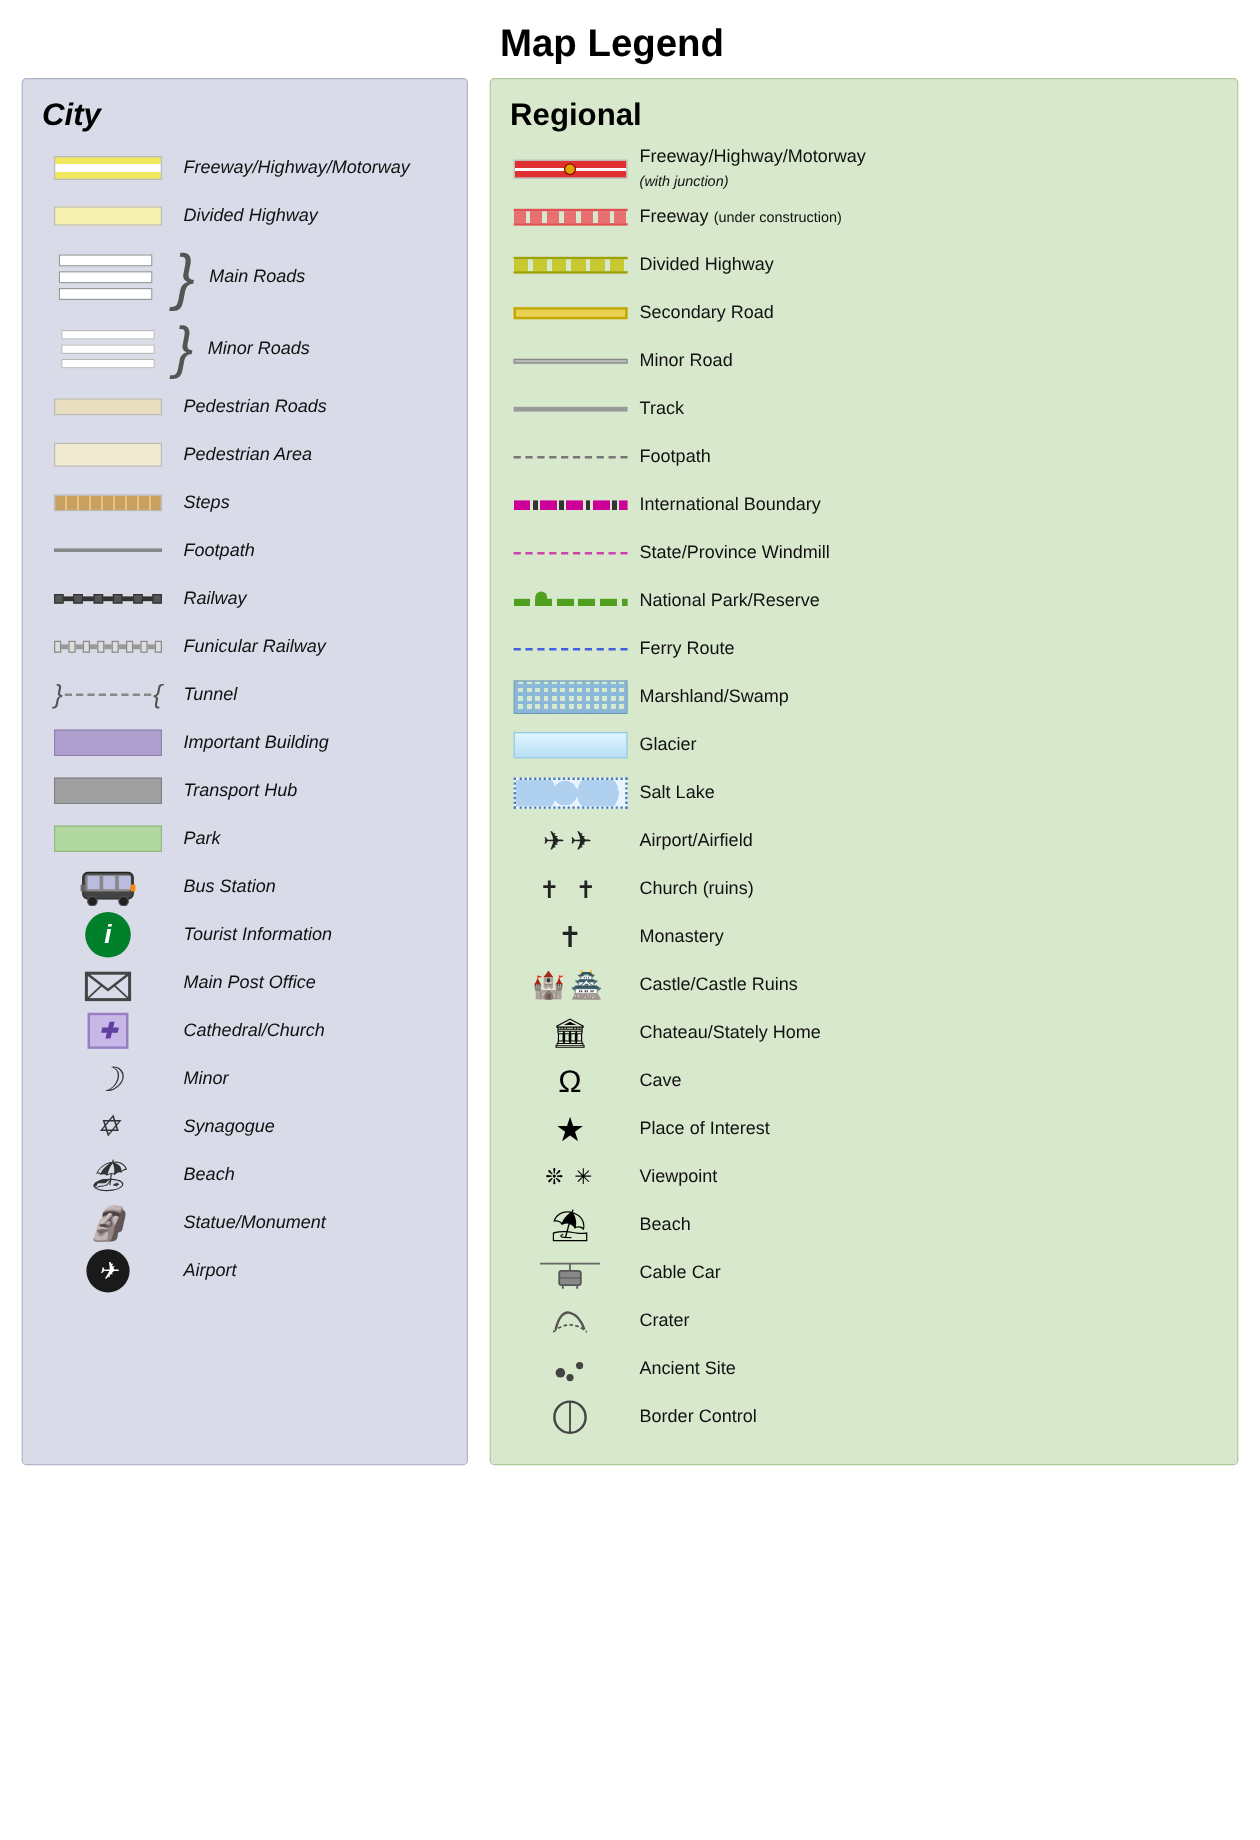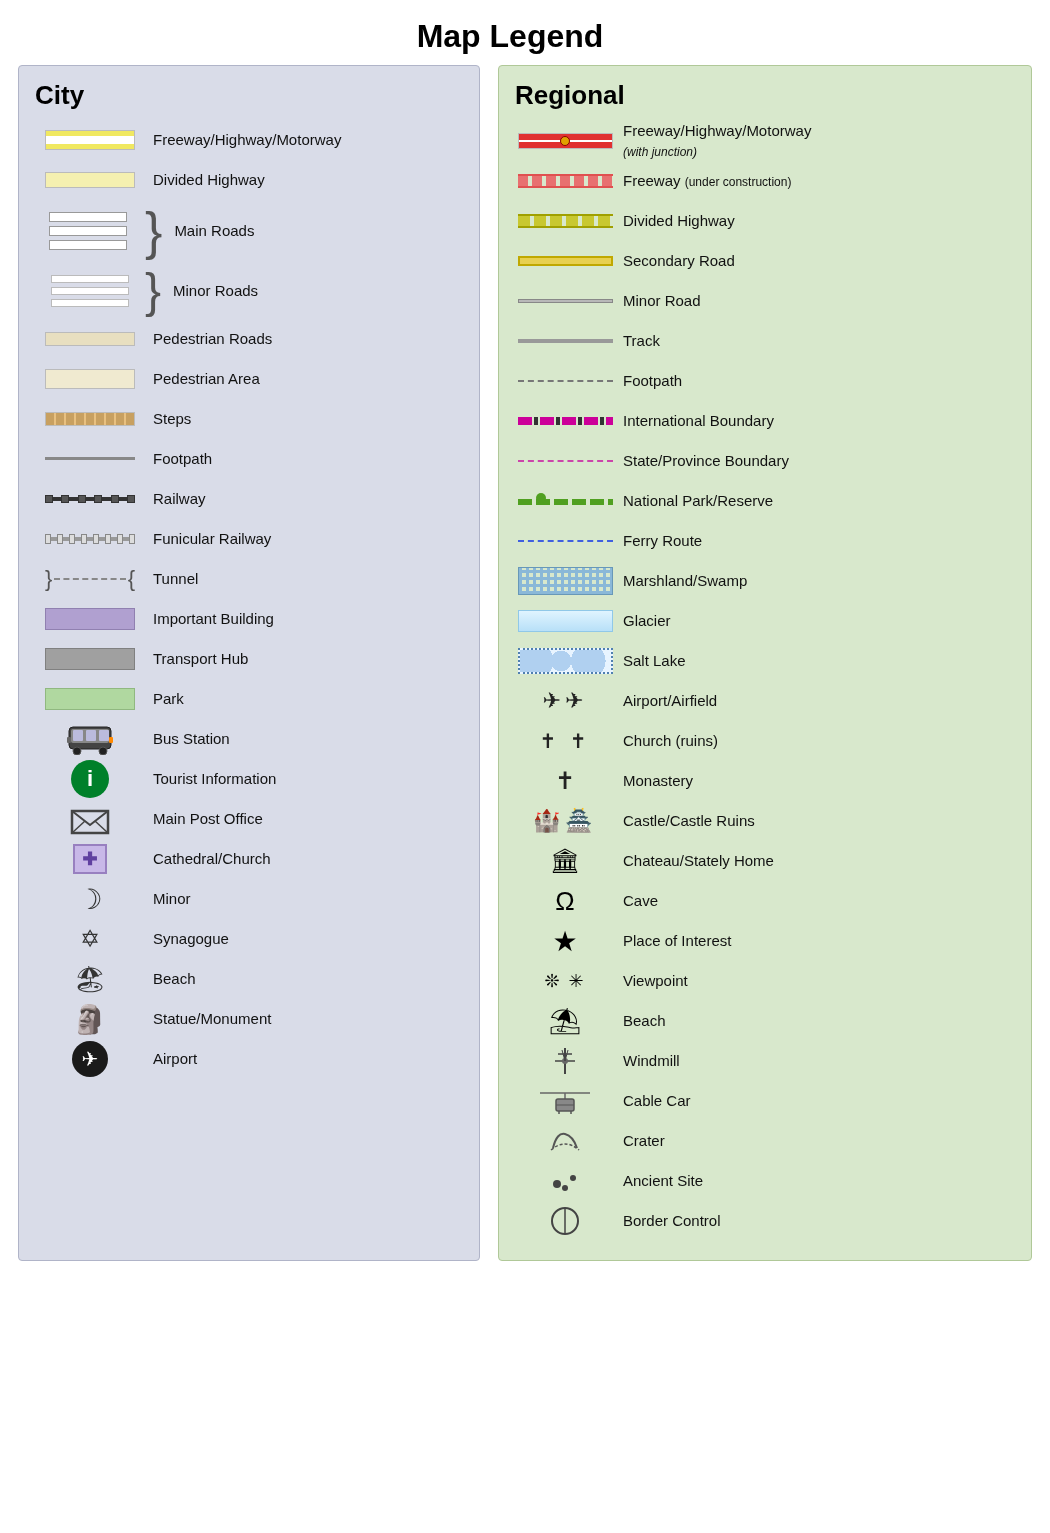--- a/index.html
+++ b/index.html
@@ -24,22 +24,23 @@
       gap: 18px;
       padding: 0 18px 18px 18px;
     }
 
     
     .city-column {
       background: #d9dce8;
       border: 1.5px solid #b0b4c8;
       border-radius: 4px;
       padding: 14px 16px 18px 16px;
-      width: 462px;
+      width: 372px;
       flex-shrink: 0;
+      font-style: italic;
     }
 
     
     .regional-column {
       background: #d8e8cc;
       border: 1.5px solid #b0c898;
       border-radius: 4px;
       padding: 14px 16px 18px 16px;
       flex: 1;
     }
@@ -538,21 +539,21 @@
       <div class="regional-icon-cell">
         <div style="width:95px; height:8px; background: repeating-linear-gradient(90deg, #cc0099 0px, #cc0099 14px, transparent 14px, transparent 16px, #333 16px, #333 20px, transparent 20px, transparent 22px);"></div>
       </div>
       <div class="legend-label">International Boundary</div>
     </div>
 
     <div class="legend-row">
       <div class="regional-icon-cell">
         <div style="width:95px; border-top:2.5px dashed #cc44aa;"></div>
       </div>
-      <div class="legend-label">State/Province Boundary</div>
+      <div class="legend-label">State/Province Windmill</div>
     </div>
 
     <div class="legend-row">
       <div class="regional-icon-cell">
         <div style="position:relative; width:95px; height:20px;">
           <div style="position:absolute; top:8px; left:0; right:0; background: repeating-linear-gradient(90deg, #50a020 0px, #50a020 14px, transparent 14px, transparent 18px); height:6px;"></div>
           <div style="position:absolute; top:2px; left:18px; width:10px; height:10px; background:#50a020; border-radius:50%;"></div>
         </div>
       </div>
       <div class="legend-label">National Park/Reserve</div>
@@ -650,33 +651,20 @@
       <div class="legend-label">Viewpoint</div>
     </div>
 
     <div class="legend-row">
       <div class="regional-icon-cell">
         <span style="font-size:26px;">⛱</span>
       </div>
       <div class="legend-label">Beach</div>
     </div>
 
-    <div class="legend-row">
-      <div class="regional-icon-cell">
-        <svg width="50" height="30" viewBox="0 0 50 30" xmlns="http://www.w3.org/2000/svg">
-          <line x1="25" y1="2" x2="25" y2="28" stroke="#444" stroke-width="2"></line>
-          <line x1="18" y1="8" x2="32" y2="8" stroke="#444" stroke-width="1.5"></line>
-          <line x1="15" y1="15" x2="35" y2="15" stroke="#444" stroke-width="1.5"></line>
-          <circle cx="25" cy="15" r="3" fill="#666"></circle>
-          <line x1="22" y1="4" x2="25" y2="15" stroke="#444" stroke-width="1"></line>
-          <line x1="28" y1="4" x2="25" y2="15" stroke="#444" stroke-width="1"></line>
-        </svg>
-      </div>
-      <div class="legend-label">Windmill</div>
-    </div>
 
     <div class="legend-row">
       <div class="regional-icon-cell">
         <svg width="50" height="32" viewBox="0 0 50 32" xmlns="http://www.w3.org/2000/svg">
           <line x1="0" y1="8" x2="50" y2="8" stroke="#666" stroke-width="1.5"></line>
           <line x1="25" y1="8" x2="25" y2="14" stroke="#666" stroke-width="1.5"></line>
           <rect x="16" y="14" width="18" height="12" rx="2" fill="#888" stroke="#555" stroke-width="1.5"></rect>
           <line x1="16" y1="20" x2="34" y2="20" stroke="#555" stroke-width="1"></line>
           <line x1="19" y1="26" x2="19" y2="29" stroke="#555" stroke-width="1.5"></line>
           <line x1="31" y1="26" x2="31" y2="29" stroke="#555" stroke-width="1.5"></line>

